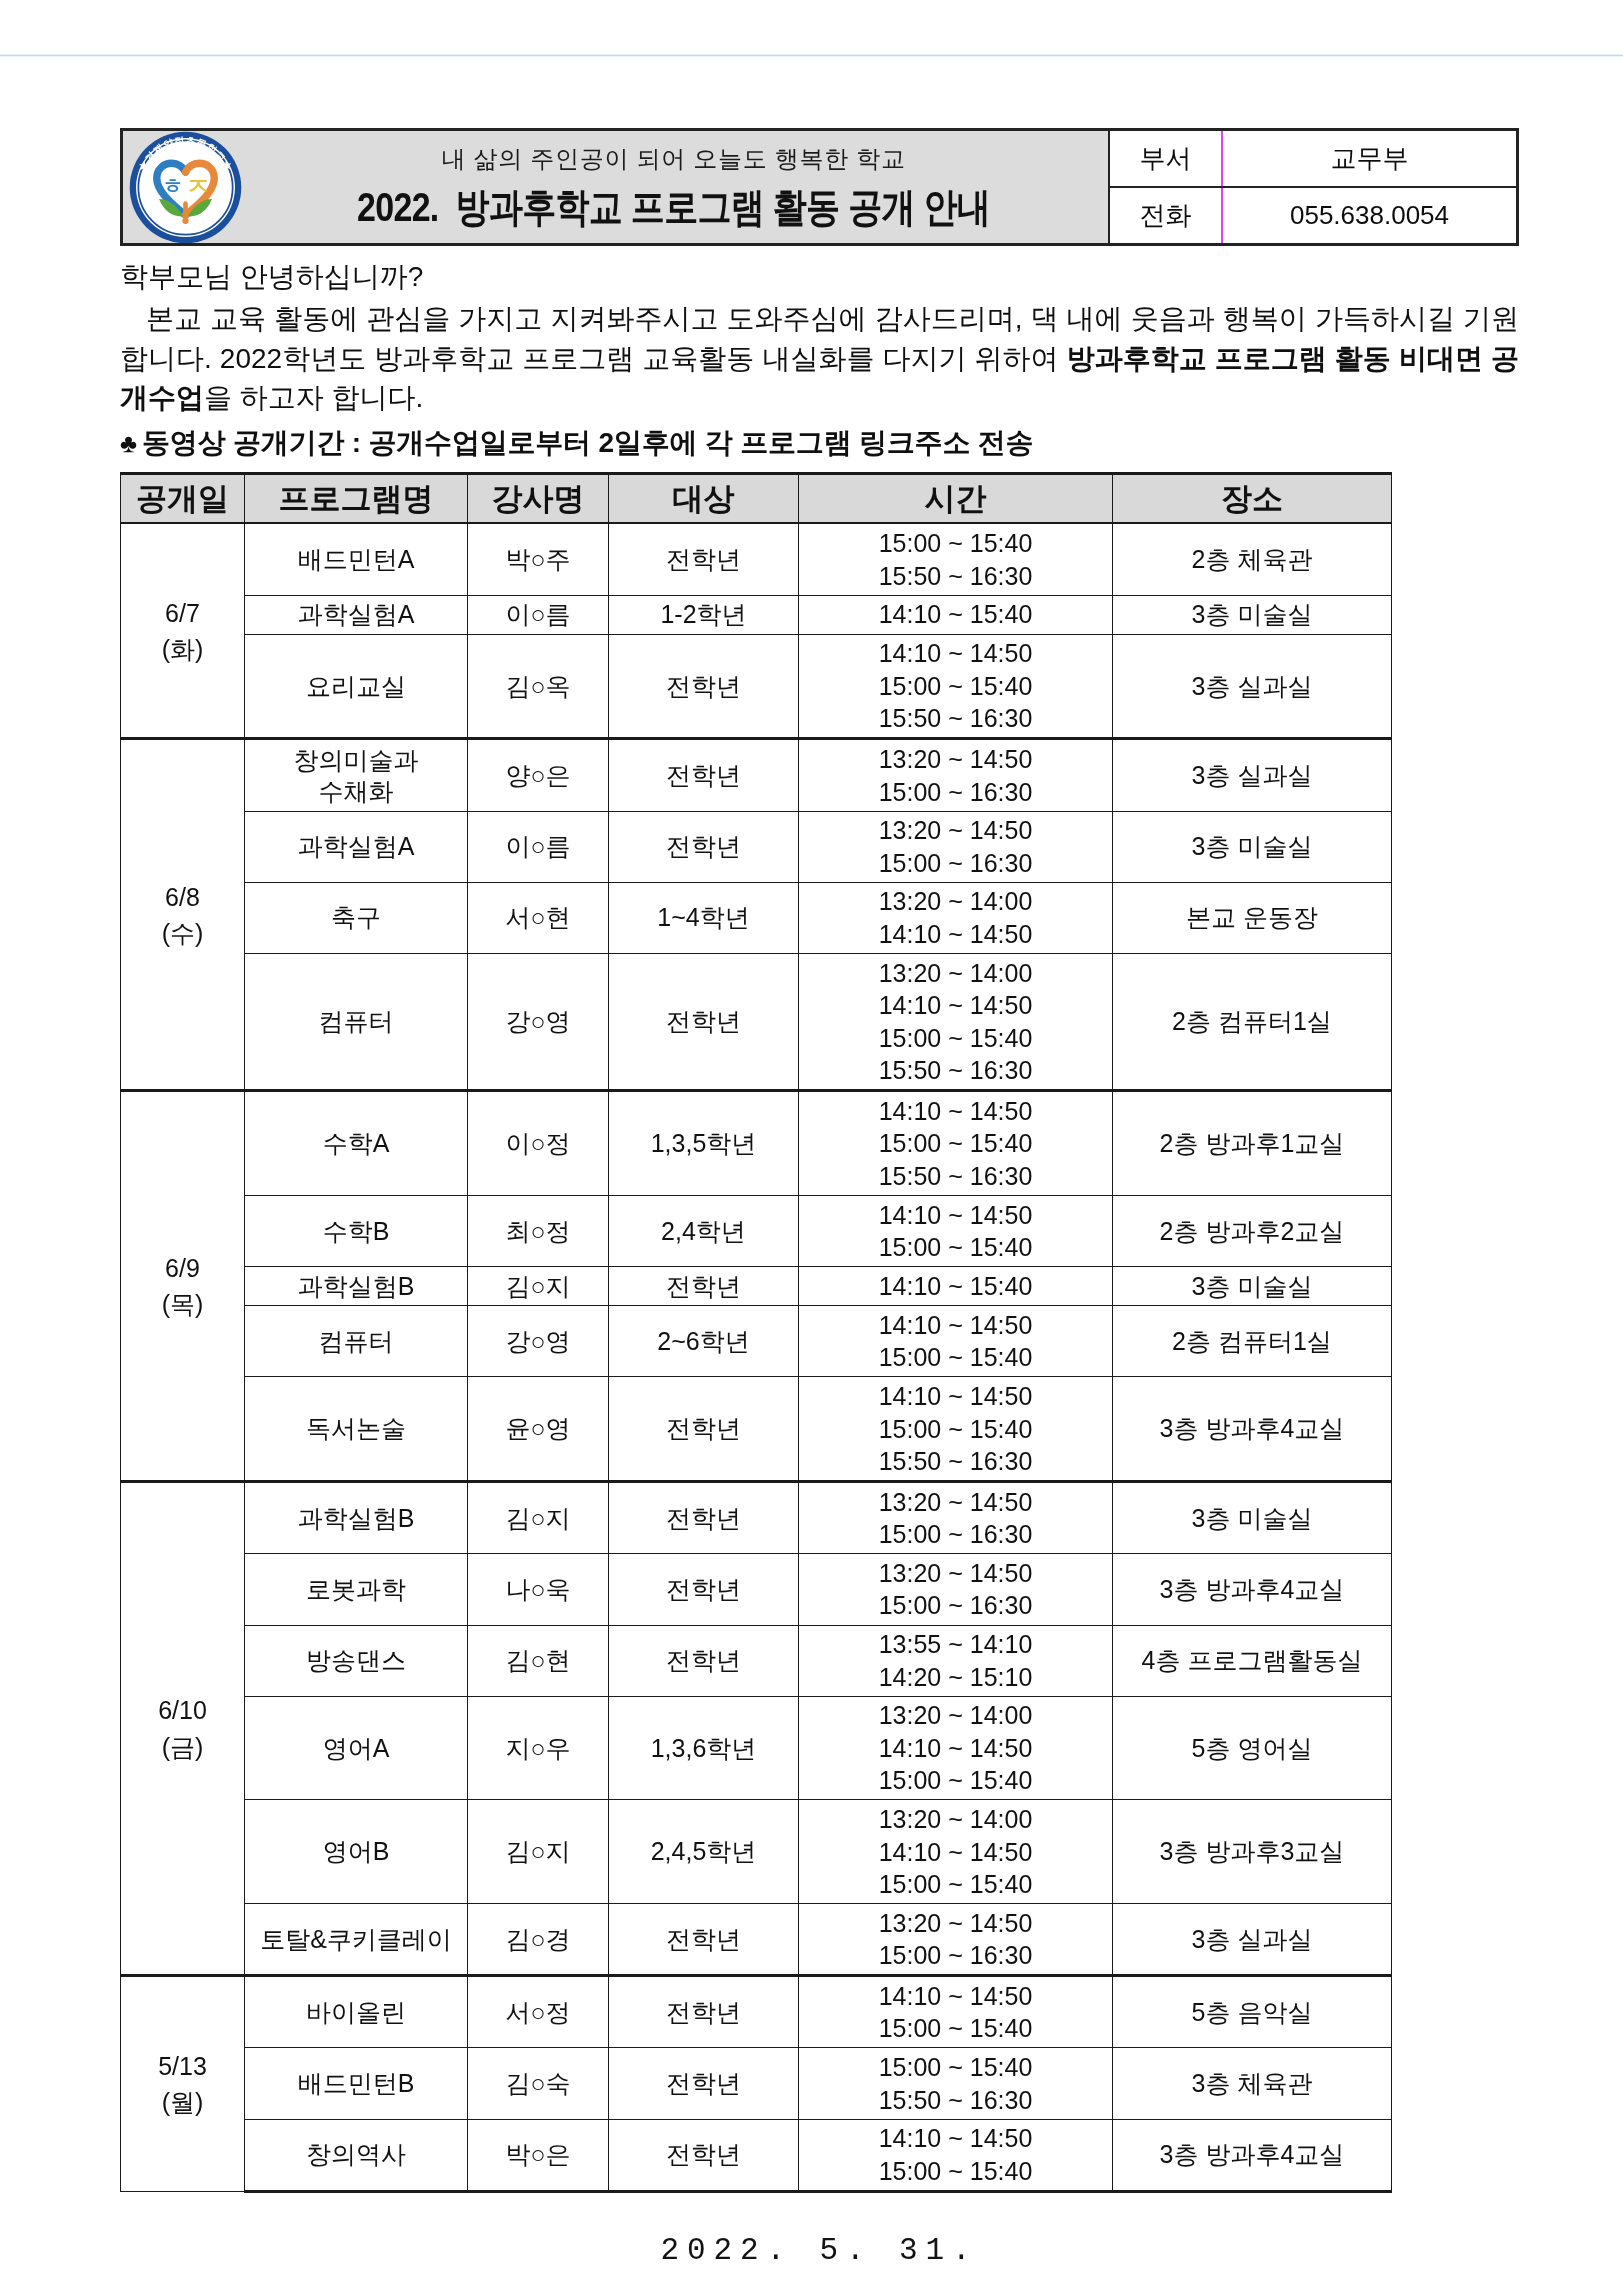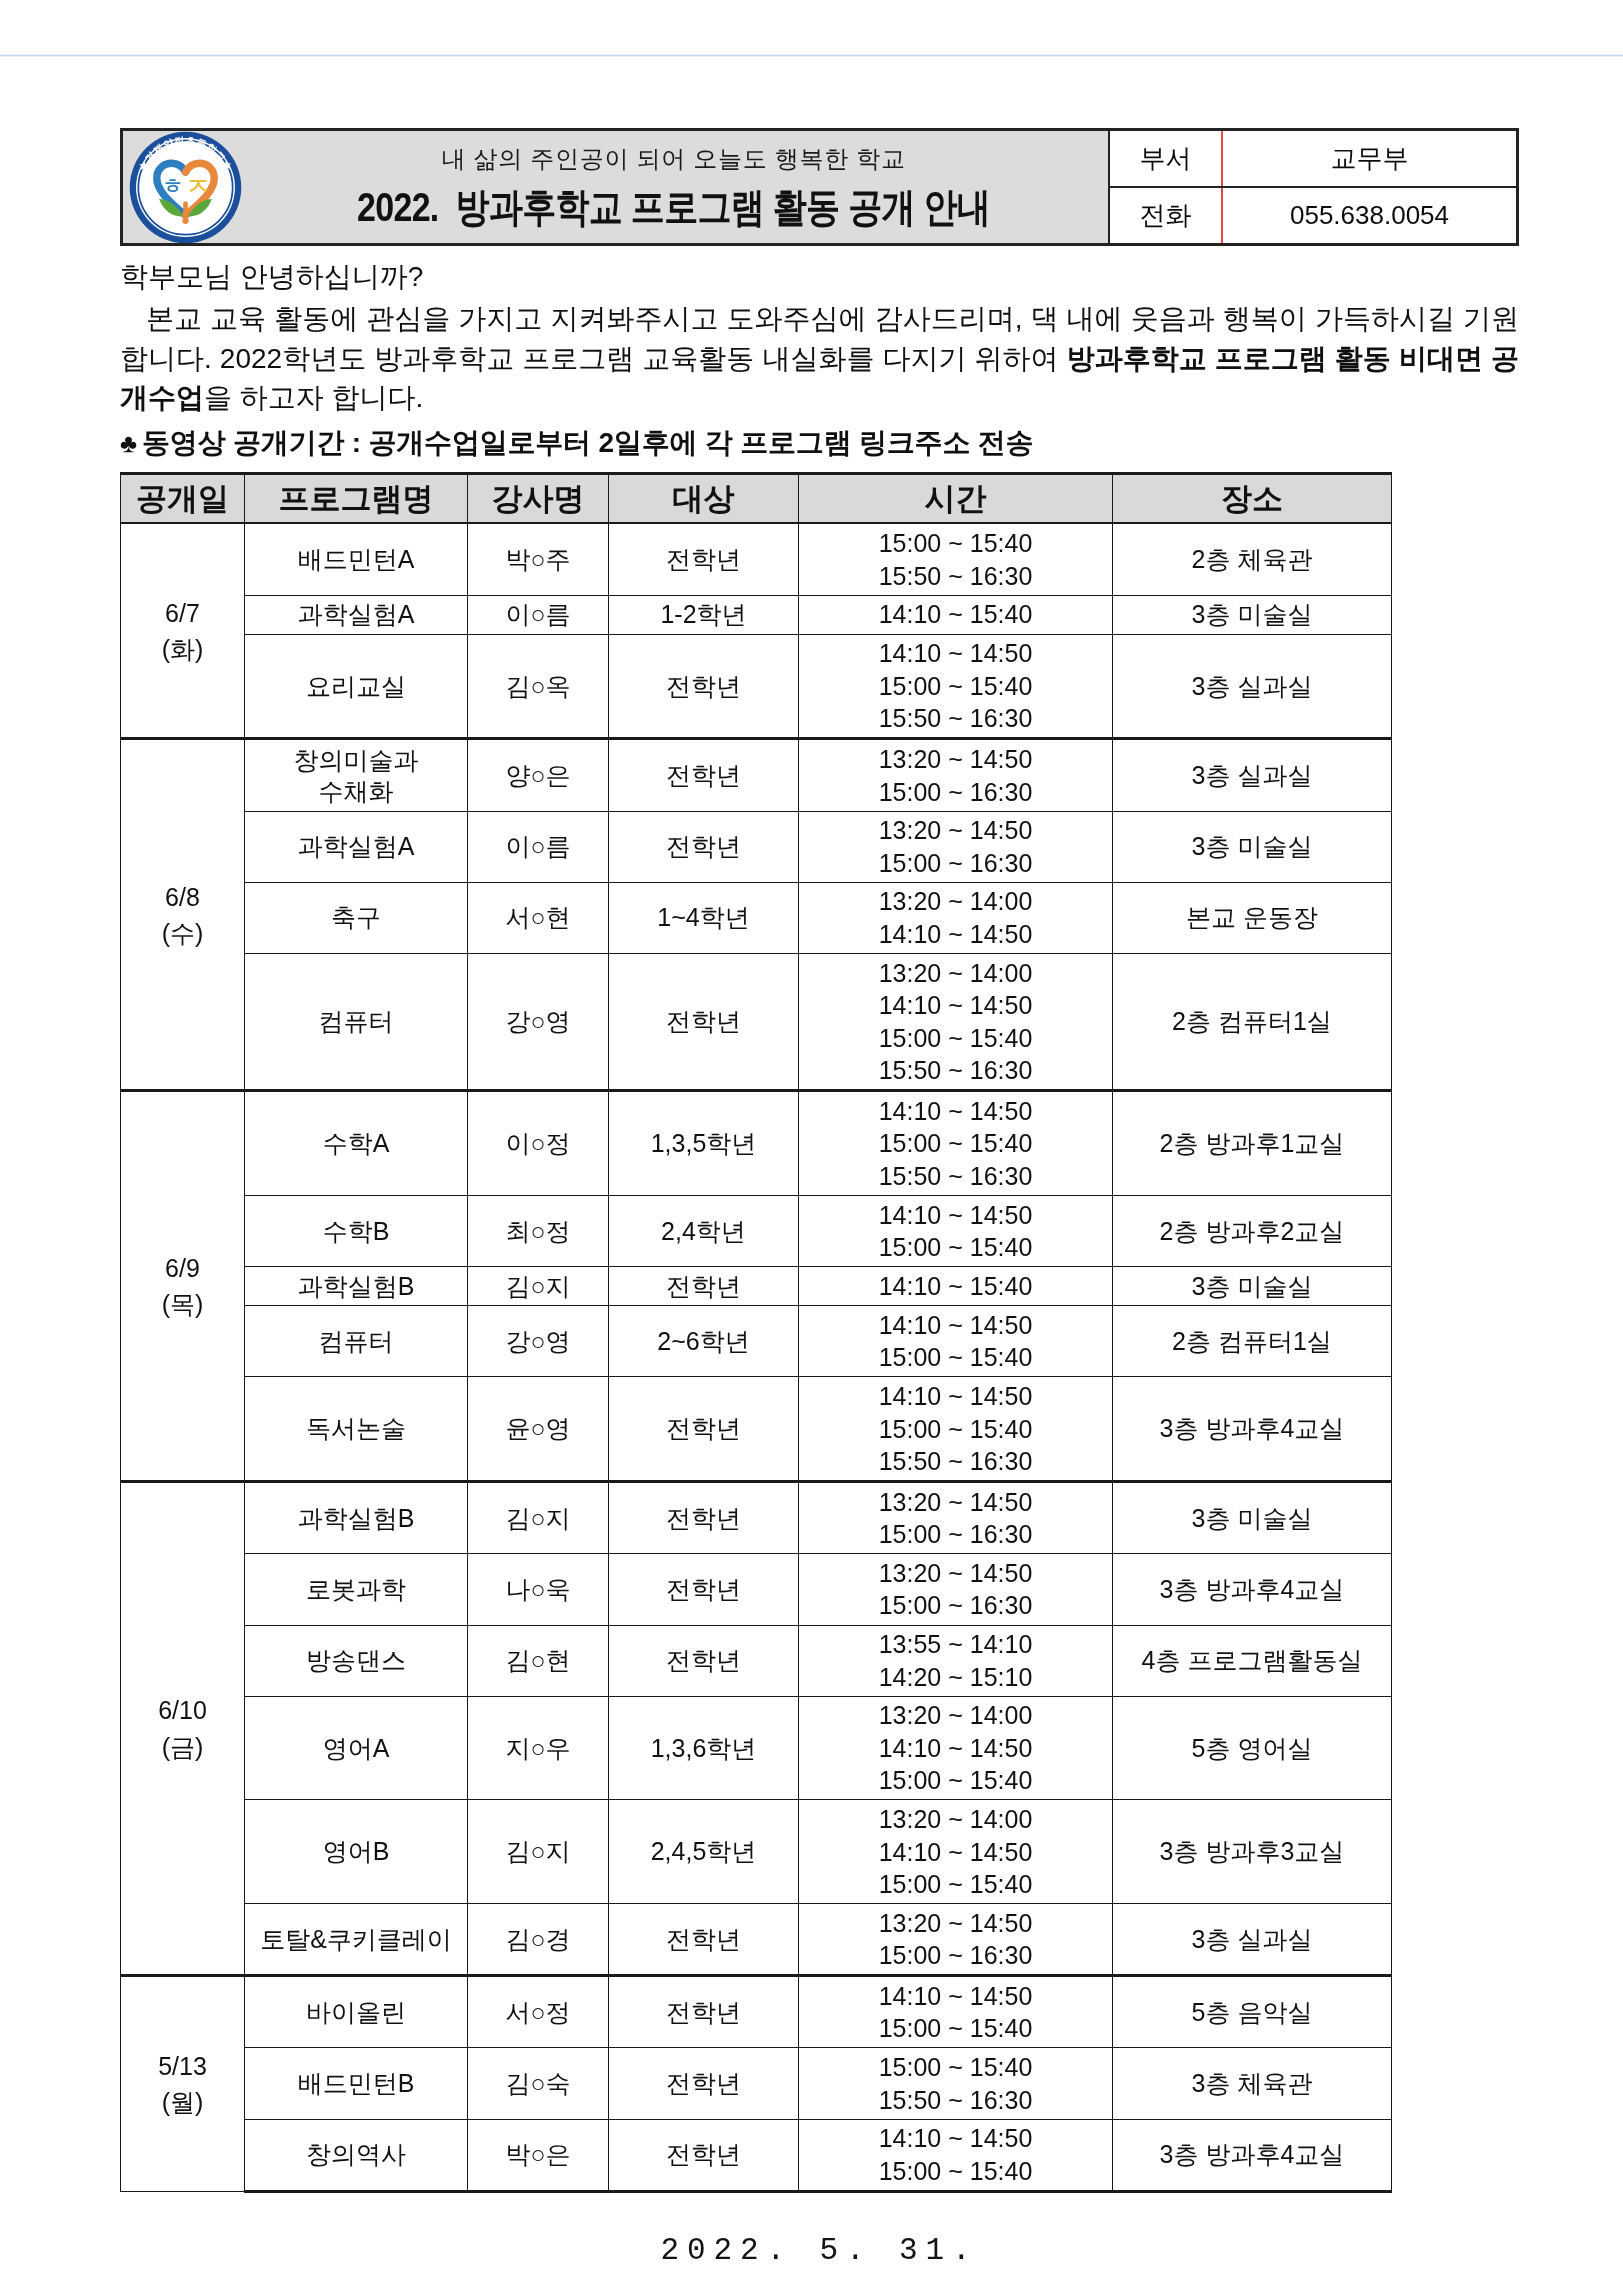--- a/index.html
+++ b/index.html
@@ -105,21 +105,21 @@
     display: flex;
     align-items: stretch;
   }
   .lh-row.first { border-bottom: 2.6px solid #232323; }
   .lh-key {
     flex: 0 0 111px;
     display: flex;
     align-items: center;
     justify-content: center;
     font-size: 26px;
-    border-right: 2px solid #ef4444;
+    border-right: 2px solid #d946ef;
     font-family: "Liberation Sans", "DejaVu Sans", sans-serif;
   }
   .lh-val {
     flex: 1 1 auto;
     display: flex;
     align-items: center;
     justify-content: center;
     font-size: 26px;
     font-family: "Liberation Sans", "DejaVu Sans", sans-serif;
   }

